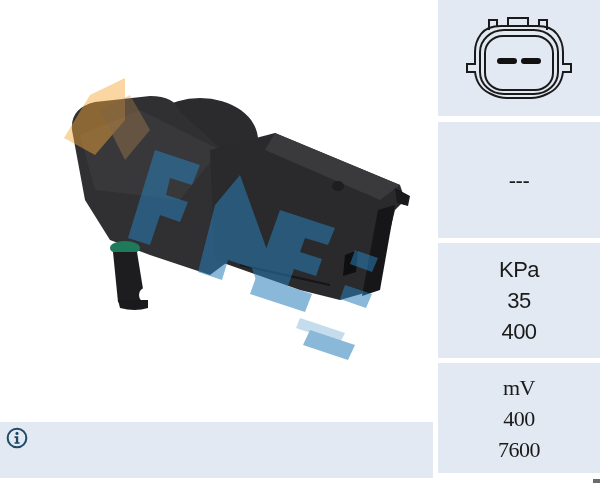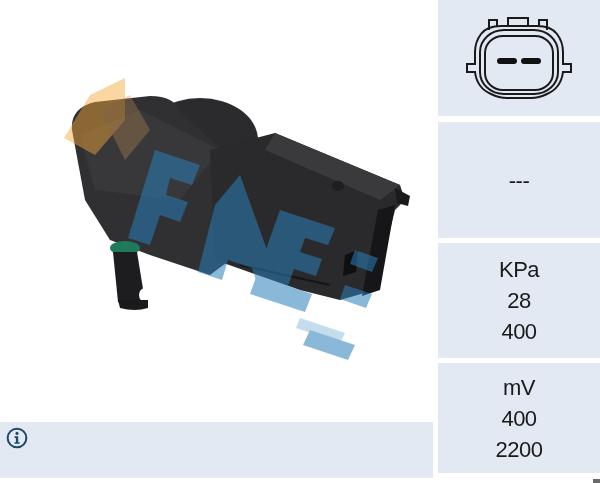--- a/index.html
+++ b/index.html
@@ -12,21 +12,21 @@
     .info-bar { position: absolute; left: 0; top: 422px; width: 433px; height: 56px; background: #e2e9f2; }
     .info-icon { position: absolute; left: 6px; top: 5px; width: 22px; height: 22px; }
 
     .spec-col { position: absolute; left: 438px; top: 0; width: 162px; height: 483px; }
     .spec-panel { position: absolute; left: 0; width: 162px; background: #e2e9f2;
       display: flex; flex-direction: column; align-items: center; justify-content: center;
       color: #1a1a1a; font-size: 22px; line-height: 31px; letter-spacing: -0.5px; }
     .p1 { top: 0; height: 116px; }
     .p2 { top: 122px; height: 116px; }
     .p3 { top: 243px; height: 115px; text-align: center; }
-    .p4 { top: 363px; height: 110px; }
+    .p4 { top: 363px; height: 110px; font-family: Liberation Serif, serif; }
 
     .corner-mark { position: absolute; right: 0; top: 479px; width: 7px; height: 4px; background: #6b6b6b; }
   </style>
 </head>
 <body>
 
 <div class="product-area">
   <svg width="433" height="420" viewBox="0 0 433 420">
 
     <g>
@@ -91,24 +91,24 @@
       <rect x="70" y="50" width="20" height="6" rx="3" fill="#111"></rect>
     </svg>
   </div>
 
   <div class="spec-panel p2">
     <span>---</span>
   </div>
 
   <div class="spec-panel p3">
     <span>KPa</span>
-    <span>28</span>
+    <span>35</span>
     <span>400</span>
   </div>
 
   <div class="spec-panel p4">
     <span>mV</span>
     <span>400</span>
-    <span>2200</span>
+    <span>7600</span>
   </div>
 </div>
 
 <div class="corner-mark"></div>
 
 </body></html>

